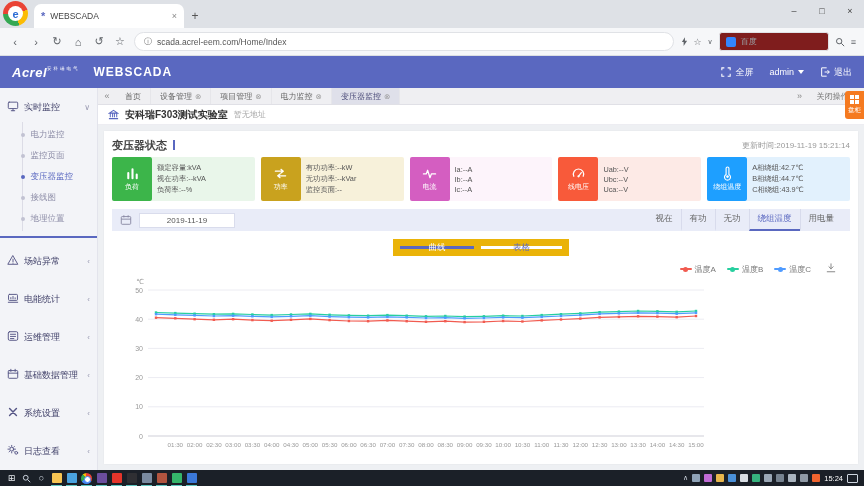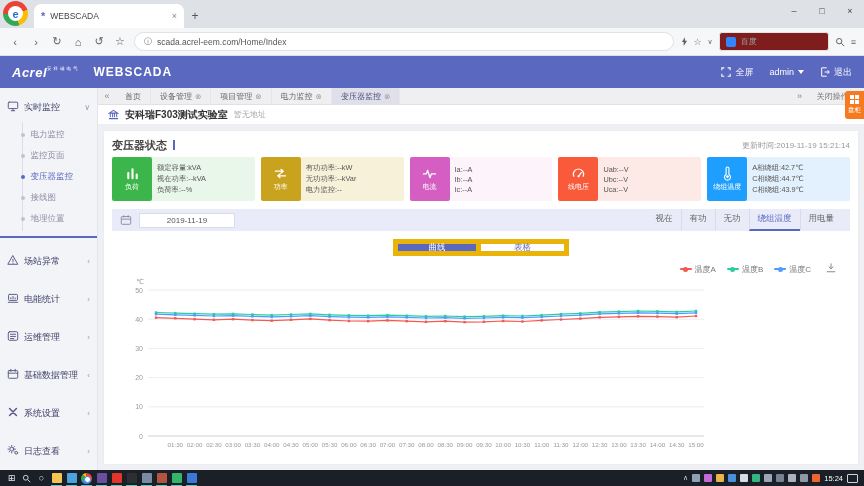--- a/index.html
+++ b/index.html
@@ -84,21 +84,21 @@
   .scard-cap { font-size:7px; }
   .scard-body { flex:1; display:flex; flex-direction:column; justify-content:center; gap:1px; padding-left:5px; font-size:7.3px; color:#555; border-radius:0 2px 2px 0; min-width:0; white-space:nowrap; overflow:hidden; }
   .query-strip { margin-top:8px; height:22px; background:#e9ecf8; display:flex; align-items:center; padding:0 8px; flex:none; }
   .date-input { width:96px; height:15px; border:1px solid #d9dcec; background:#fff; font-size:8px; color:#555; text-align:center; margin-left:7px; font-family:inherit; }
   .qs-spacer { flex:1; }
   .metric-tabs { display:flex; height:22px; font-size:8.5px; color:#666; }
   .mtab { padding:0 8px; display:flex; align-items:center; border-bottom:2px solid transparent; }
   .mtab + .mtab { border-left:1px solid #d8dbec; }
   .mtab.active { color:#5a68c0; border-bottom-color:#5a68c0; }
   .view-toggle { margin-top:8px; display:flex; justify-content:center; flex:none; }
-  .vbtn { width:88px; height:17px; display:flex; align-items:center; justify-content:center; font-size:8.5px; border:5px solid #eab308; color:#5a68c0; background:#fff; }
+  .vbtn { width:88px; height:17px; display:flex; align-items:center; justify-content:center; font-size:8.5px; border:7px solid #eab308; color:#5a68c0; background:#fff; }
   .vbtn + .vbtn { border-left:none; }
   .vbtn.active { background:#5a68c0; color:#fff; }
   .chart-area { flex:1; margin-top:6px; display:flex; flex-direction:column; min-height:0; }
   .legend { display:flex; justify-content:flex-end; align-items:center; gap:11px; font-size:8px; color:#777; padding-right:14px; height:14px; flex:none; }
   .lgi { display:flex; align-items:center; gap:3px; }
   .lg-marker { width:12px; height:2px; border-radius:1px; position:relative; }
   .lg-marker::after { content:""; position:absolute; left:3.5px; top:-1.5px; width:5px; height:5px; border-radius:50%; background:inherit; }
   .dl { margin-left:4px; }
 
   
@@ -350,21 +350,21 @@
               <div class="scard">
                 <div class="scard-icon" style="background: rgb(201, 162, 30);">
                   <svg width="15" height="15" viewBox="0 0 16 16">
                     <path d="M2.5 5.5h8M8.5 3.5l2.5 2-2.5 2M13.5 10.5h-8M7.5 8.5l-2.5 2 2.5 2" stroke="#fff" stroke-width="1.3" fill="none" stroke-linecap="round" stroke-linejoin="round"></path>
                   </svg>
                   <div class="scard-cap">功率</div>
                 </div>
                 <div class="scard-body" style="background: rgb(247, 241, 218);">
                   <div class="scline">有功功率:--kW</div>
                   <div class="scline">无功功率:--kVar</div>
-                  <div class="scline">电力监控:--</div>
+                  <div class="scline">监控页面:--</div>
                 </div>
               </div>
               <div class="scard">
                 <div class="scard-icon" style="background: rgb(212, 94, 193);">
                   <svg width="15" height="15" viewBox="0 0 16 16">
                     <path d="M1.5 8.5h3L6 4.5l2.5 8L10 8.5h4.5" stroke="#fff" stroke-width="1.3" fill="none" stroke-linecap="round" stroke-linejoin="round"></path>
                   </svg>
                   <div class="scard-cap">电流</div>
                 </div>
                 <div class="scard-body" style="background: rgb(253, 244, 251);">
@@ -391,21 +391,21 @@
               <div class="scard">
                 <div class="scard-icon" style="background: rgb(30, 159, 255);">
                   <svg width="15" height="15" viewBox="0 0 16 16">
                     <path d="M6.5 2.5a1.5 1.5 0 0 1 3 0V9a3.2 3.2 0 1 1-3 0z" stroke="#fff" stroke-width="1.2" fill="none"></path>
                     <circle cx="8" cy="11.3" r="1.4" fill="#fff"></circle>
                   </svg>
                   <div class="scard-cap">绕组温度</div>
                 </div>
                 <div class="scard-body" style="background: rgb(226, 241, 253);">
                   <div class="scline">A相绕组:42.7℃</div>
-                  <div class="scline">C相绕组:44.7℃</div>
+                  <div class="scline">B相绕组:44.7℃</div>
                   <div class="scline">C相绕组:43.9℃</div>
                 </div>
               </div>
             </div>
 
           <div class="query-strip">
             <svg width="12" height="12" viewBox="0 0 14 14" fill="none" stroke="#8a8aa5" stroke-width="1.1">
                 <rect x="1.5" y="3" width="11" height="9" rx="1"></rect>
                 <path d="M1.5 6h11M4.5 1.5V4M9.5 1.5V4"></path>
               </svg>

